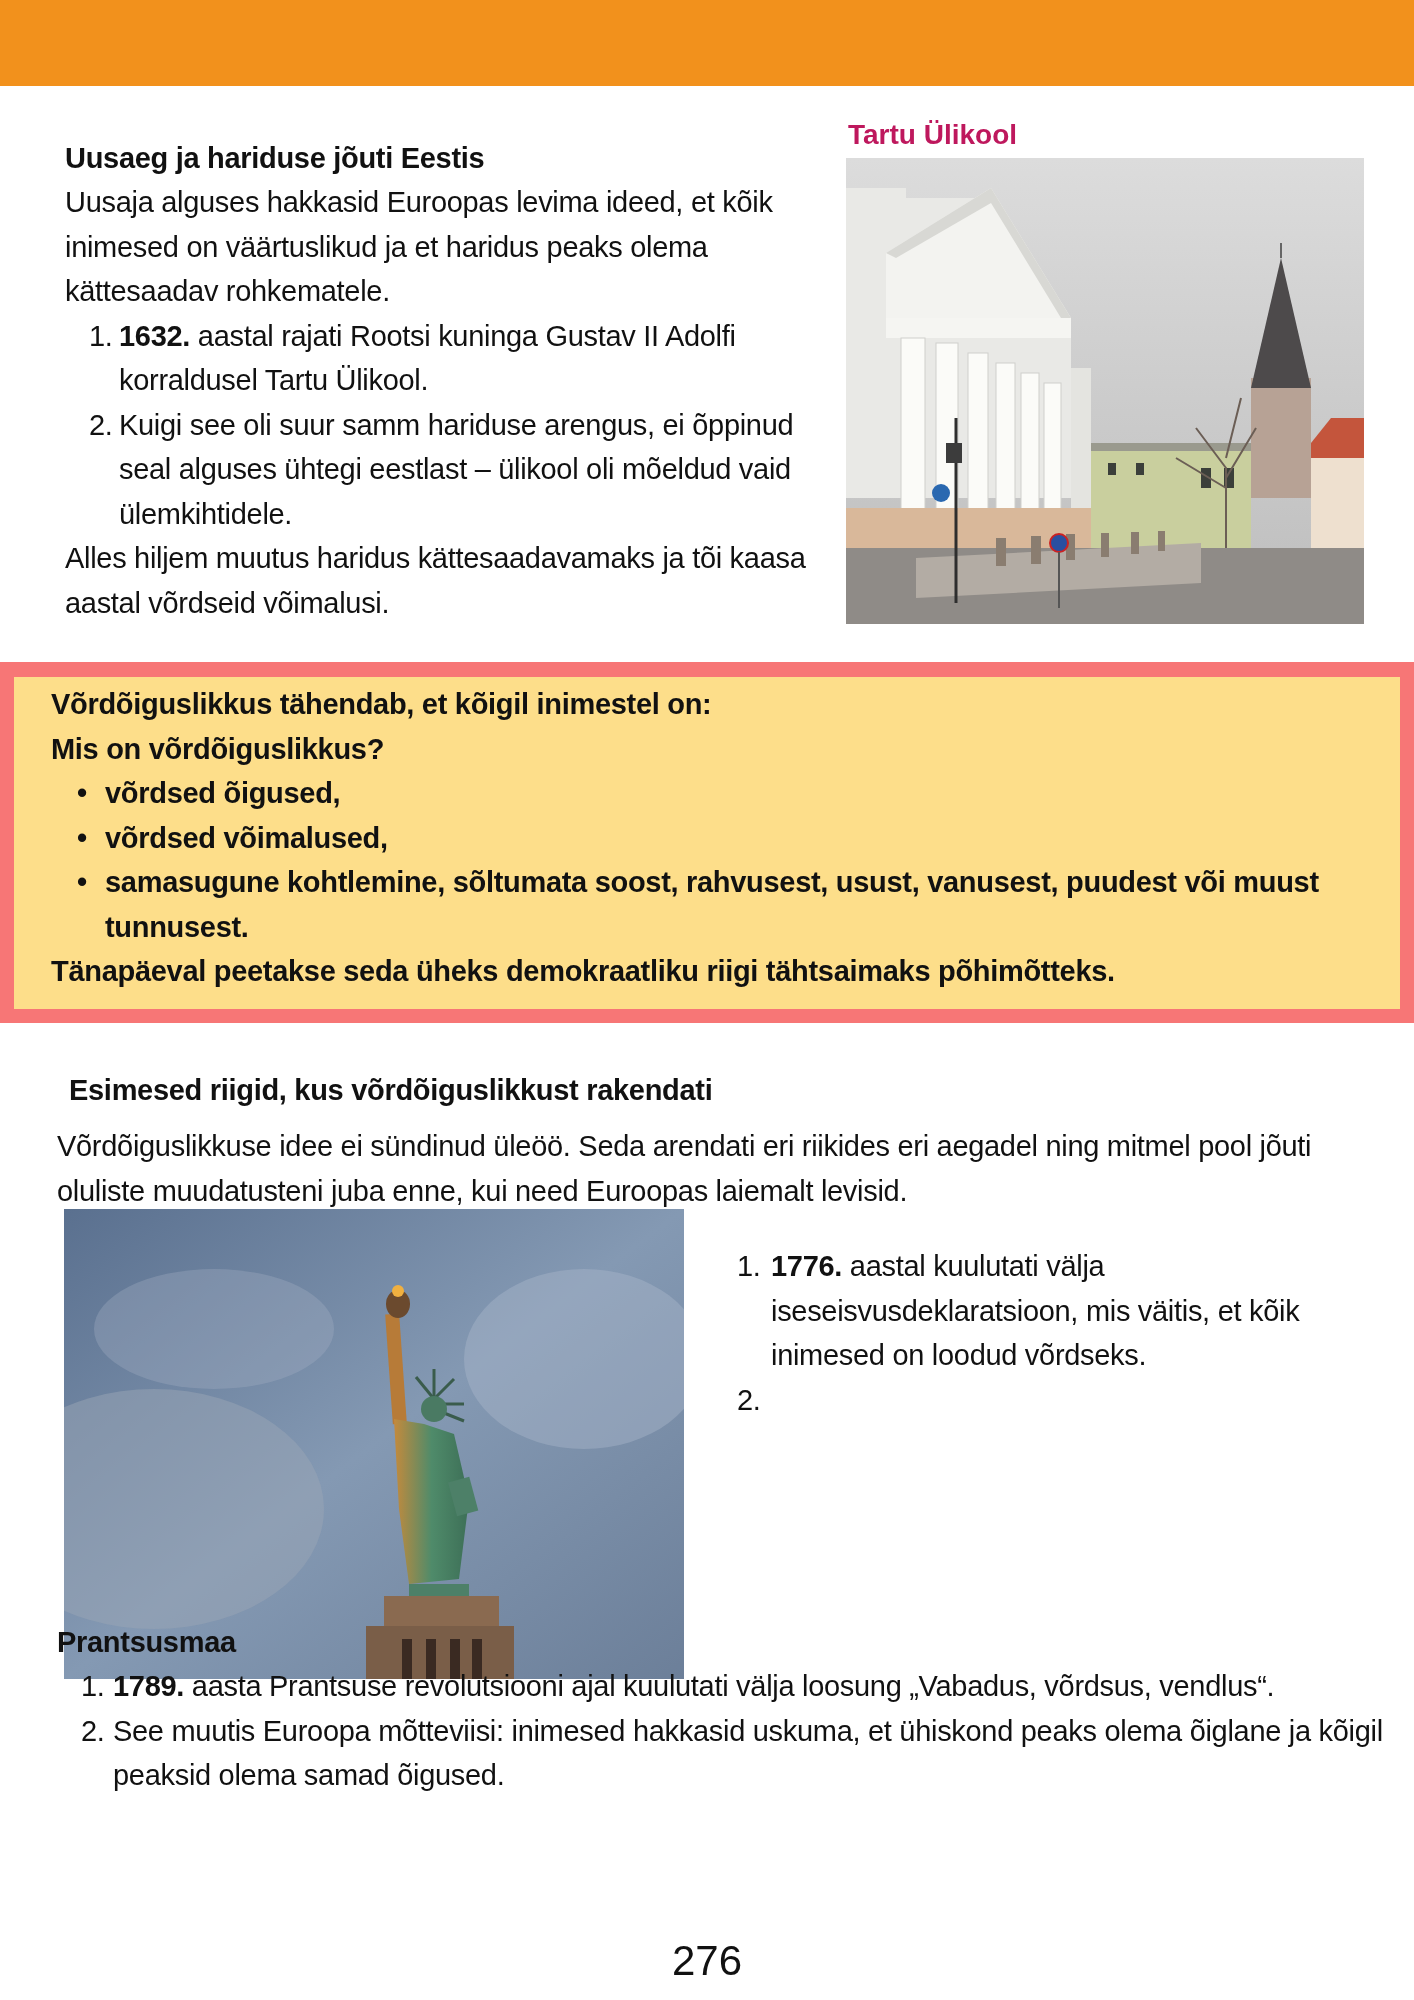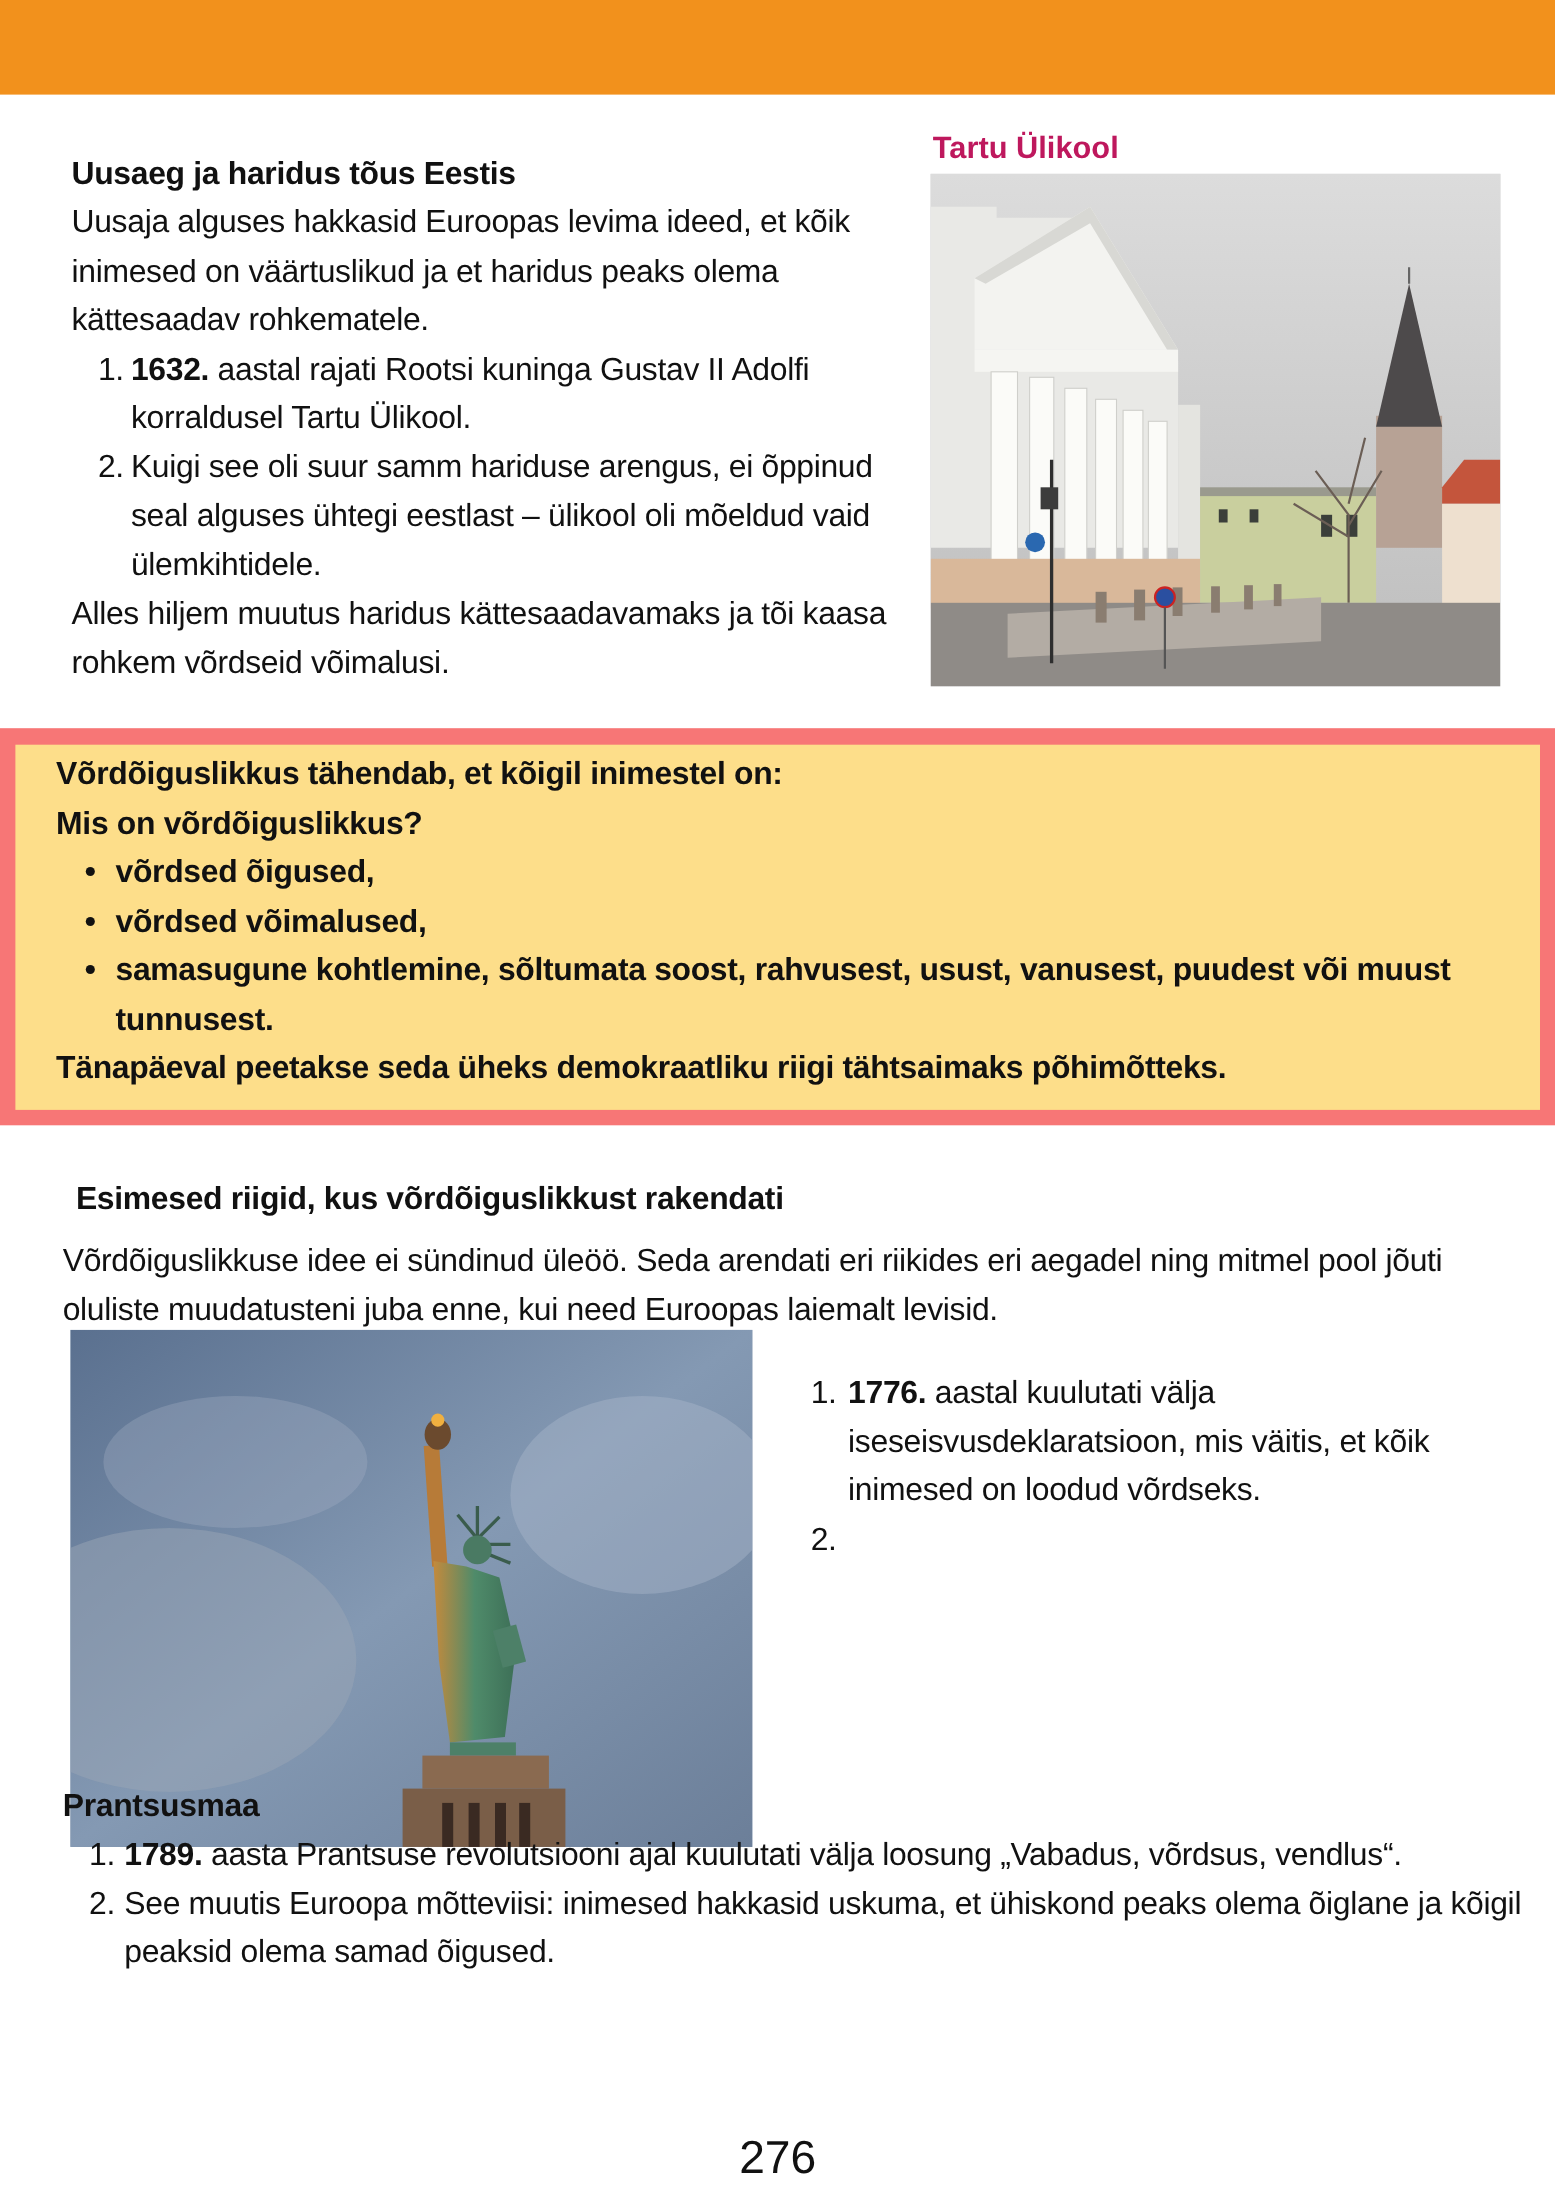--- a/index.html
+++ b/index.html
@@ -49,33 +49,33 @@
   .s4 ol li .num { left: 24px; }
 
   .pagenum { position: absolute; left: 0; width: 1414px; top: 1936px; text-align: center; font-size: 42px; line-height: 50px; color: #111; }
 </style>
 </head>
 <body>
 
 <div class="topbar"></div>
 
 <div class="s1 text">
-  <h2>Uusaeg ja haridus tõus Eestis</h2>
+  <h2>Uusaeg ja hariduse jõuti Eestis</h2>
   <div>Uusaja alguses hakkasid Euroopas levima ideed, et kõik inimesed on väärtuslikud ja et haridus peaks olema kättesaadav rohkematele.</div>
   <ol>
     <li>
       <span class="num">1.</span>
       <span class="b">1632.</span><span> aastal rajati Rootsi kuninga Gustav II Adolfi korraldusel Tartu Ülikool.</span>
     </li>
     <li>
       <span class="num">2.</span>
       <span>Kuigi see oli suur samm hariduse arengus, ei õppinud seal alguses ühtegi eestlast – ülikool oli mõeldud vaid ülemkihtidele.</span>
     </li>
   </ol>
-  <div>Alles hiljem muutus haridus kättesaadavamaks ja tõi kaasa rohkem võrdseid võimalusi.</div>
+  <div>Alles hiljem muutus haridus kättesaadavamaks ja tõi kaasa aastal võrdseid võimalusi.</div>
 </div>
 
 <div class="caption">Tartu Ülikool</div>
 <div class="photo1">
   <svg width="518" height="466" viewBox="0 0 518 466">
     <defs>
       <linearGradient id="sky1" x1="0" y1="0" x2="0" y2="1">
         <stop offset="0" stop-color="#dcdcdc"></stop>
           <stop offset="1" stop-color="#bdbdbd"></stop>
       </linearGradient>

